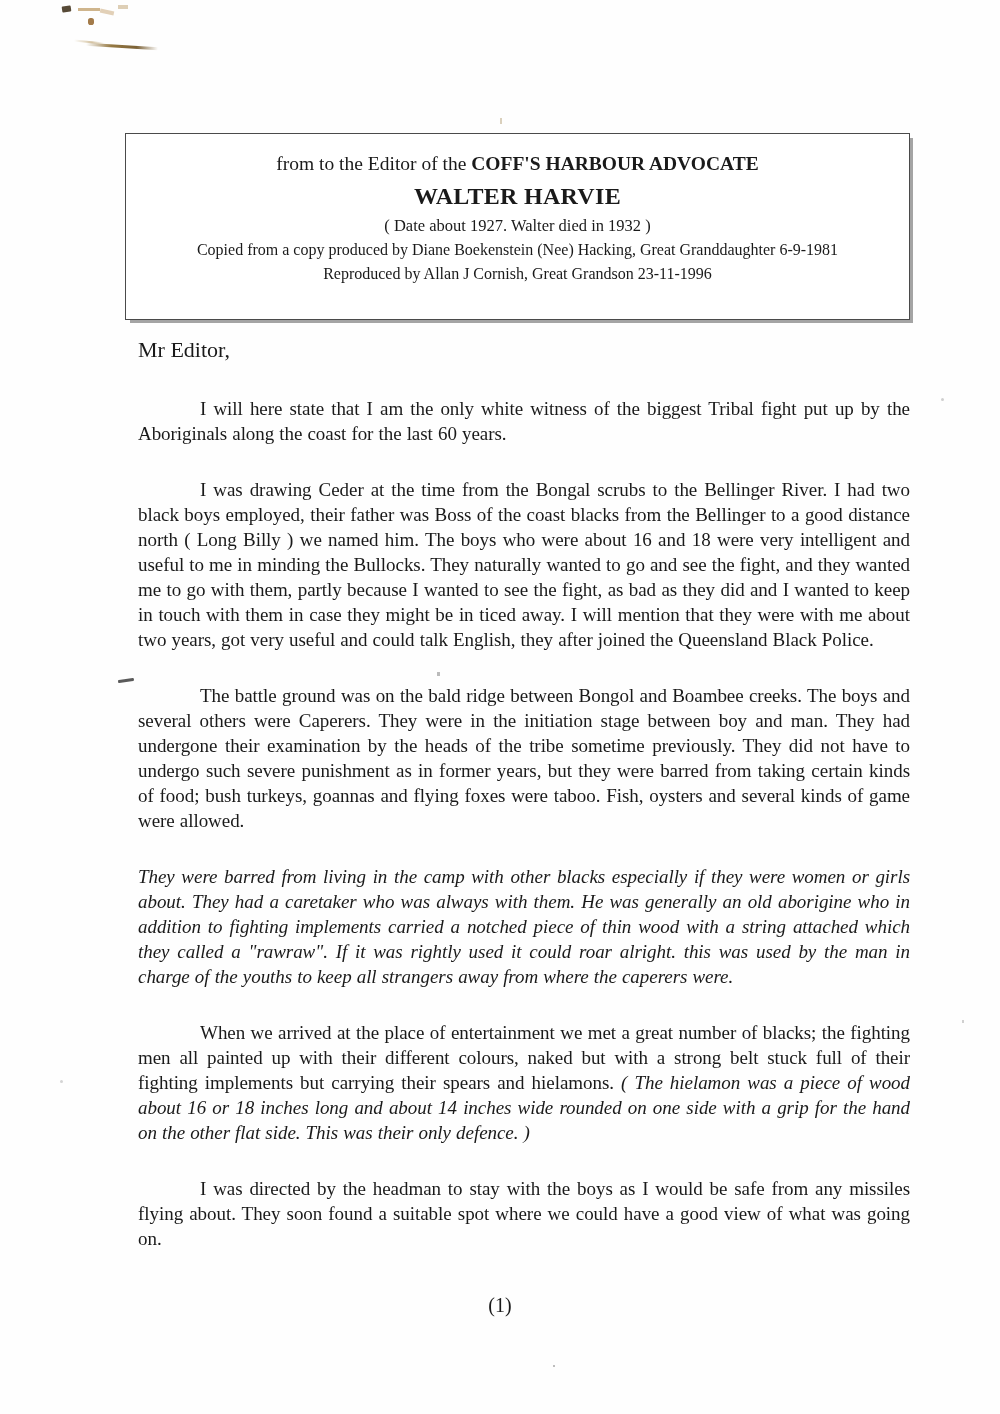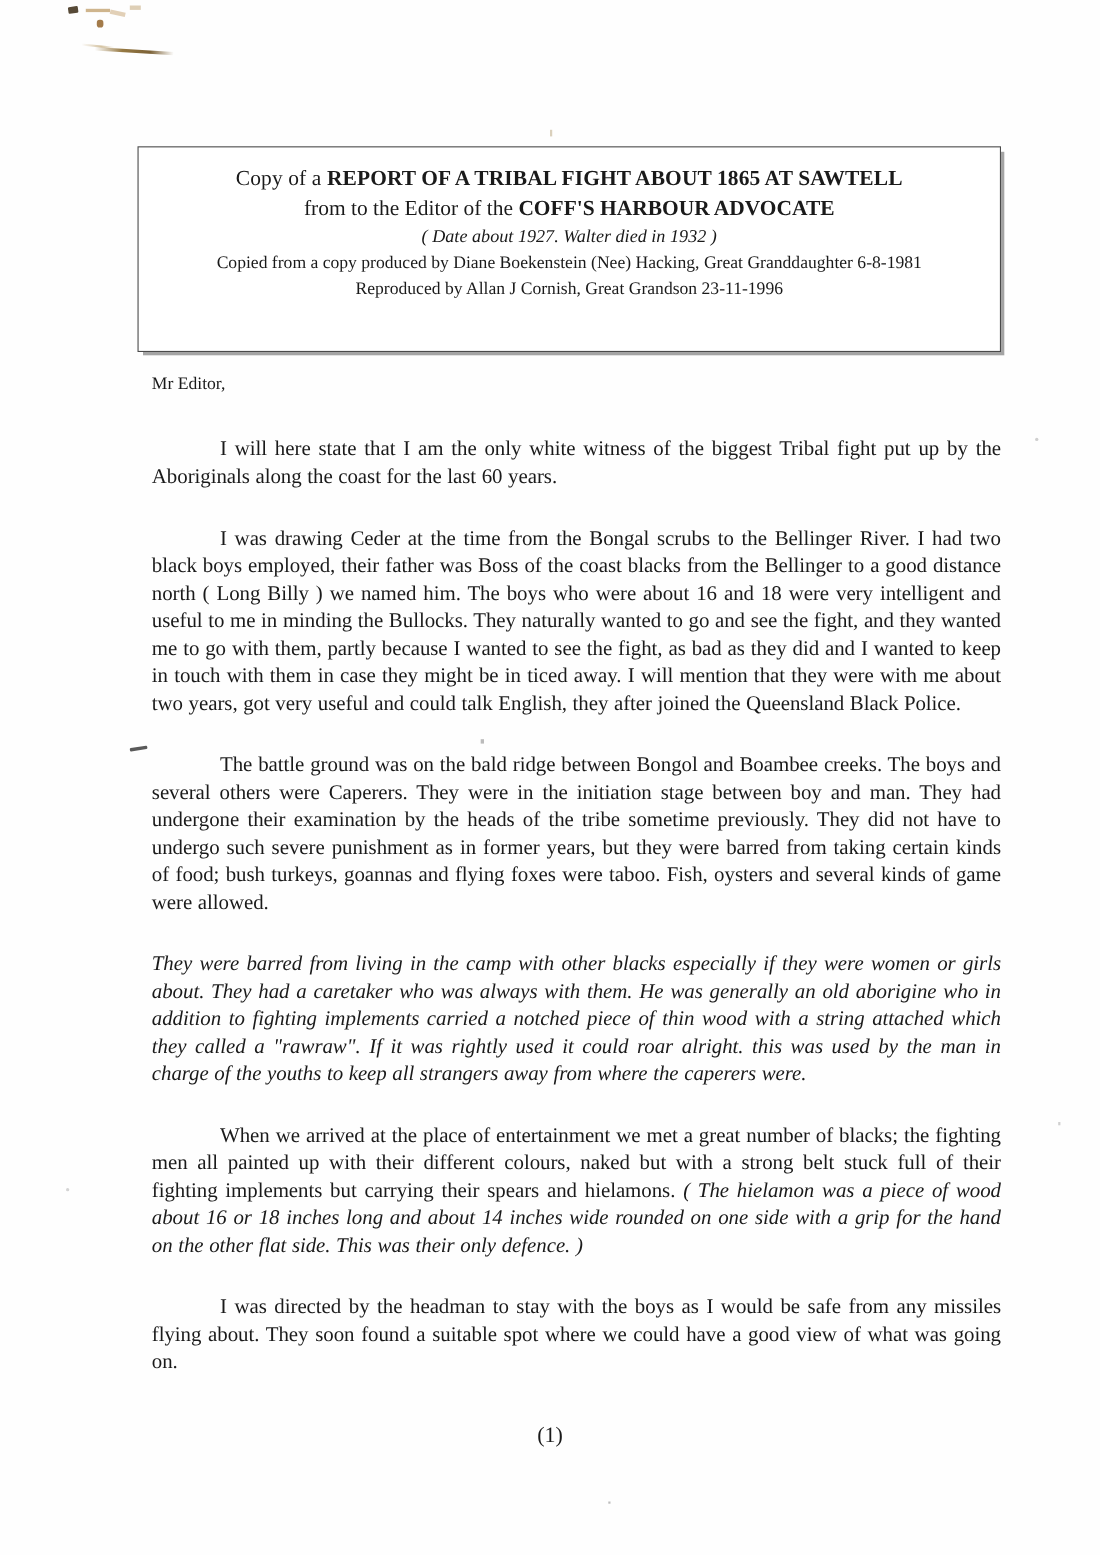--- a/index.html
+++ b/index.html
@@ -128,21 +128,20 @@
     line-height: 1.6;
   }
   .title-author {
     font-size: 24px;
     font-weight: bold;
     line-height: 1.5;
     letter-spacing: .3px;
   }
   .title-date {
     font-size: 16.5px;
-    font-style: italic;
     line-height: 1.5;
     text-align: center;
   }
   .title-credit {
     font-size: 16px;
     line-height: 1.45;
   }
 
   
   .body-copy {
@@ -168,21 +167,21 @@
     font-style: italic;
   }
   .para .ital {
     font-style: italic;
   }
   .gap-sm { height: 14px; }
   .gap-md { height: 30px; }
   .gap-lg { height: 31px; }
 
   .salutation {
-    font-size: 16px;
+    font-size: 22px;
     line-height: 32.4px;
     margin: 0;
   }
 
   .page-number {
     position: absolute;
     left: 0;
     right: 0;
     top: 1294px;
     text-align: center;
@@ -206,24 +205,24 @@
   <div class="artifact speck1"></div>
   <div class="artifact speck2"></div>
   <div class="artifact speck3"></div>
   <div class="artifact speck4"></div>
   <div class="artifact speck5"></div>
   <div class="artifact speck6"></div>
   <div class="artifact speck7"></div>
 
   <div class="title-box">
     <div class="title-inner">
-      <div class="title-line-1"><span>Copy of  a </span><span class="bold">REPORT OF A TRIBAL FIGHT ABOUT 1865 AT SAWTELL</span></div>
       <div class="title-line-2"><span>from to the Editor of the </span><span class="bold">COFF'S HARBOUR ADVOCATE</span></div>
+      <div class="title-author">WALTER HARVIE</div>
       <div class="title-date">( Date about 1927. Walter died in 1932 )</div>
-      <div class="title-credit">Copied  from a copy produced by Diane Boekenstein (Nee) Hacking,  Great Granddaughter 6-8-1981</div>
+      <div class="title-credit">Copied  from a copy produced by Diane Boekenstein (Nee) Hacking,  Great Granddaughter 6-9-1981</div>
       <div class="title-credit">Reproduced by Allan J Cornish, Great Grandson  23-11-1996</div>
     </div>
   </div>
 
   <div class="body-copy">
     <p class="salutation">Mr Editor,</p>
     <div class="gap-md"></div>
     <div id="paragraph-host">
         <p class="para indent"><span>I will here state that I am the only white witness of the biggest Tribal fight put up by the Aboriginals along the coast for the last 60 years.</span></p>
         <div class="gap-lg"></div>

